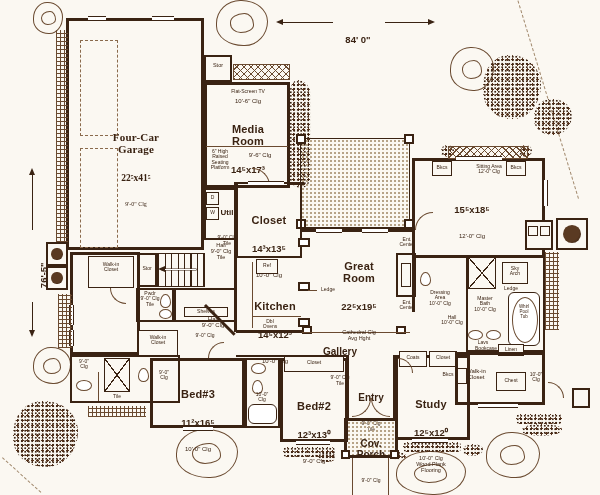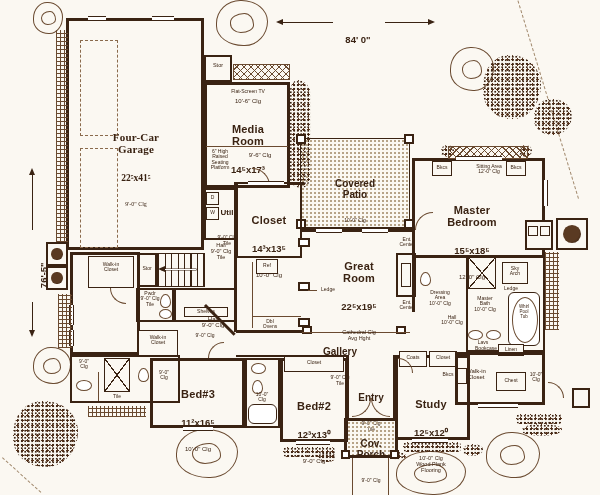--- a/index.html
+++ b/index.html
@@ -285,41 +285,41 @@
 Flooring</div>
   </div>
   <div class="winh" style="left:412px;top:438px;width:36px;"></div>
   <div class="arc arc-tr" style="left:398px;top:358px;width:15px;height:15px;"></div>
 
   <div class="room lt stipple" style="left:300px;top:138px;width:110px;height:90px;"></div>
   <div class="post" style="left:296px;top:134px;width:10px;height:10px;"></div>
   <div class="post" style="left:404px;top:134px;width:10px;height:10px;"></div>
   <div class="post" style="left:296px;top:219px;width:10px;height:10px;"></div>
   <div class="post" style="left:404px;top:219px;width:10px;height:10px;"></div>
-  <div class="lab" style="left:328px;top:162px;width:54px;">
-    <div class="name-m">Covered
-Patio</div>
-    <div class="micro">10'-0" Clg</div>
-  </div>
 
   <div class="room" style="left:236px;top:182px;width:66px;height:76px;"></div>
   <div class="winh" style="left:248px;top:181px;width:36px;"></div>
   <div class="lab" style="left:240px;top:198px;width:58px;">
     <div class="name">Closet</div>
     <div class="size">14³x13⁵</div>
     <div class="note">10'-0" Clg</div>
   </div>
 
   <div class="wall" style="left:234px;top:182px;width:3px;height:150px;"></div>
   <div class="hline" style="left:236px;top:330px;width:66px;height:2.5px;background:var(--ink);"></div>
   <div class="wall rot" style="left:206px;top:304px;width:42px;height:2.5px;transform:rotate(45deg);"></div>
   <div class="vline" style="left:252px;top:262px;height:66px;background:var(--ink2);"></div>
   <div class="hline" style="left:253px;top:316px;width:48px;background:var(--ink2);"></div>
   <div class="box" style="left:256px;top:259px;width:22px;height:15px;"></div>
   <div class="lab micro" style="left:256px;top:263px;width:22px;">Ref</div>
+  <div class="lab" style="left:248px;top:284px;width:54px;">
+    <div class="name">Kitchen</div>
+    <div class="size">14⁵x12³</div>
+    <div class="note">10'-0" Clg</div>
+  </div>
   <div class="lab micro" style="left:258px;top:319px;width:24px;">Dbl
 Ovens</div>
 
   <div class="hline" style="left:302px;top:228px;width:110px;height:4px;background:var(--ink);"></div>
   <div class="winh" style="left:316px;top:228px;width:26px;"></div>
   <div class="winh" style="left:362px;top:228px;width:26px;"></div>
   <div class="post" style="left:298px;top:238px;width:12px;height:9px;"></div>
   <div class="post" style="left:298px;top:282px;width:12px;height:9px;"></div>
   <div class="post" style="left:298px;top:318px;width:12px;height:9px;"></div>
   <div class="post" style="left:302px;top:326px;width:10px;height:8px;"></div>
@@ -345,22 +345,20 @@
   <div class="room thick" style="left:412px;top:158px;width:133px;height:100px;"></div>
   <div class="wall" style="left:412px;top:258px;width:3px;height:54px;"></div>
   <div class="abs xpat" style="left:448px;top:146px;width:80px;height:13px;"></div>
   <div class="box" style="left:432px;top:161px;width:20px;height:15px;"></div>
   <div class="lab micro" style="left:432px;top:165px;width:20px;">Bkcs</div>
   <div class="box" style="left:506px;top:161px;width:20px;height:15px;"></div>
   <div class="lab micro" style="left:506px;top:165px;width:20px;">Bkcs</div>
   <div class="lab micro" style="left:453px;top:164px;width:72px;">Sitting Area
 12'-0" Clg</div>
   <div class="lab" style="left:430px;top:188px;width:84px;">
-    <div class="name">Master
-Bedroom</div>
     <div class="size">15⁵x18⁵</div>
     <div class="note">12'-0" Clg</div>
   </div>
   <div class="winh" style="left:456px;top:156px;width:46px;"></div>
   <div class="winv" style="left:543px;top:180px;height:26px;"></div>
   <div class="arc arc-tl" style="left:415px;top:212px;width:18px;height:18px;"></div>
 
   <div class="box" style="left:525px;top:220px;width:28px;height:30px;border-width:2px;"></div>
   <div class="box" style="left:528px;top:226px;width:10px;height:10px;border-width:1px;"></div>
   <div class="box" style="left:540px;top:226px;width:10px;height:10px;border-width:1px;"></div>

